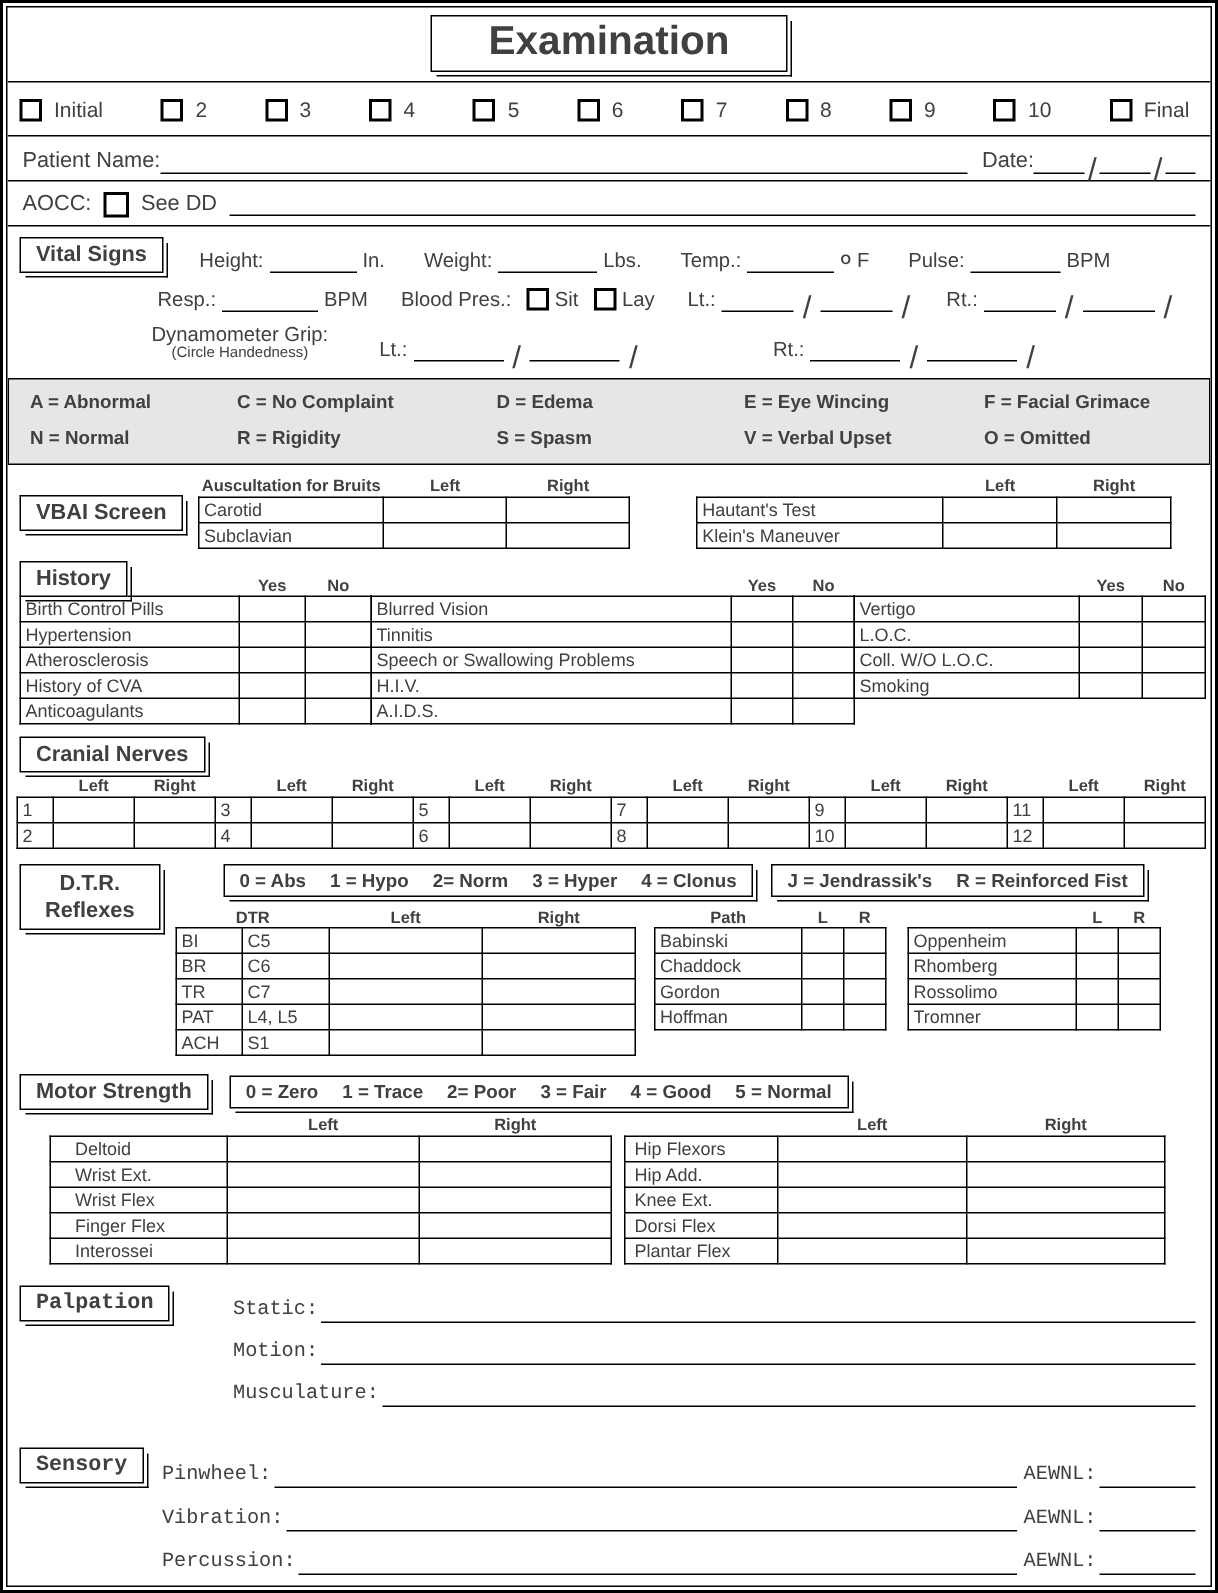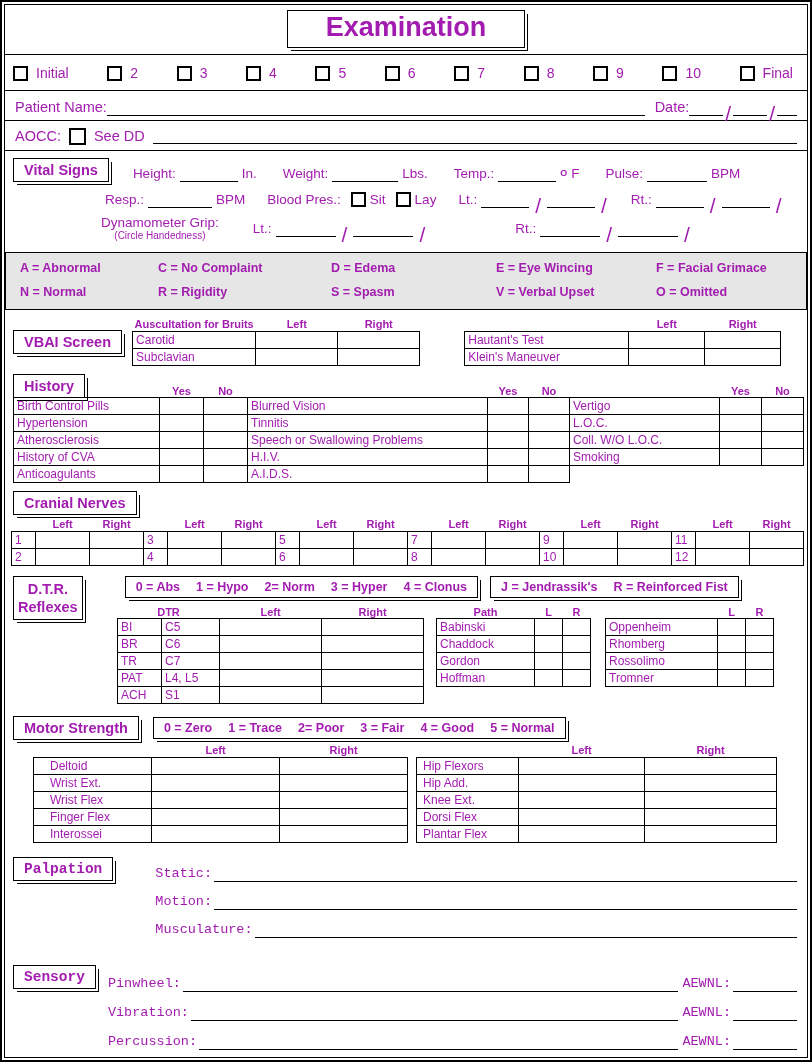--- a/index.html
+++ b/index.html
@@ -1,18 +1,18 @@
 <!DOCTYPE html>
 <html><head>
 <meta charset="utf-8">
 <style>
   * { margin:0; padding:0; box-sizing:border-box; }
   body { background:#999; font-family:"Liberation Sans", sans-serif; }
   .page { width:812px; height:1062px; background:#fff; border:2px solid #000; padding:2px; margin:0; }
-  .inner { width:100%; height:100%; border:1px solid #000; overflow:hidden; color:#a21caf; }
+  .inner { width:100%; height:100%; border:1px solid #000; overflow:hidden; color:#404040; }
 
   .hr { border-top:1px solid #000; }
 
   
   .boxed { position:relative; border:1px solid #000; background:#fff; }
   .boxed::after { content:""; position:absolute; top:3px; left:3px; right:-4px; bottom:-4px;
                   border-right:1px solid #000; border-bottom:1px solid #000; pointer-events:none; }
 
   .title-row { display:flex; justify-content:center; padding:5px 0 6px; }
   .titlebox { padding:1px 38px 4px; font-size:27px; font-weight:bold; }
@@ -30,33 +30,33 @@
   .slash::before { content:"/"; }
 
   .patient-row { padding:8px 10px 4px 10px; font-size:14px; }
   .patient-row .flabel { font-size:14.5px; }
   .aocc-row { padding:7px 10px 5px 10px; align-items:center; }
   .aocc-row .flabel { font-size:14.5px; }
   .aocc-row .cb { margin:0 8px 0 8px; width:17px; height:17px; }
   .aocc-row .blank { height:15px; margin-left:8px; }
 
   .sec { display:inline-flex; align-items:center; justify-content:center; font-weight:bold; font-size:14.5px; padding:3px 10px; white-space:nowrap; }
-  .sec2 { flex-direction:column; padding:3px 4px; }
+  .sec2 { flex-direction:column; padding:3px 16px; }
   .secline { display:block; text-align:center; line-height:18px; }
   .keybox { display:inline-flex; align-items:center; font-weight:bold; font-size:12.5px; padding:3px 10px; white-space:nowrap; }
   .keybox span { margin-right:16px; }
   .keybox span:last-child { margin-right:0; }
 
   .vrow1 { padding:7px 8px 2px 8px; align-items:flex-end; }
   .vrow1 .sec { margin-right:24px; }
   .vitem { display:flex; align-items:flex-end; gap:4px; white-space:nowrap; }
   .vrow1 .vitem { margin-right:26px; align-self:flex-end; }
   .vrow2 { padding:7px 8px 2px 100px; }
   .vrow2 .vitem { margin-right:22px; }
-  .vrow3 { padding:5px 8px 6px 96px; align-items:center; }
+  .vrow3 { padding:5px 8px 6px 96px; }
   .dynlabel { display:flex; flex-direction:column; align-items:center; margin-right:34px; }
   .dynmain { font-size:13.5px; }
   .dynsub { font-size:10px; }
   .vrow3 .vitem.rtgrp { margin-left:88px; }
   .degsup { font-size:9px; position:relative; top:-4px; font-weight:bold; }
 
   .legend-box { margin-top:5px; border:1px solid #000; background:#e6e6e6; padding:8px 0 10px 14px; }
   .legend-grid { display:grid; grid-template-columns:138px 173px 165px 160px auto; row-gap:10px; font-weight:bold; font-size:12.5px; }
 
   .tbl { border-collapse:collapse; table-layout:fixed; }

